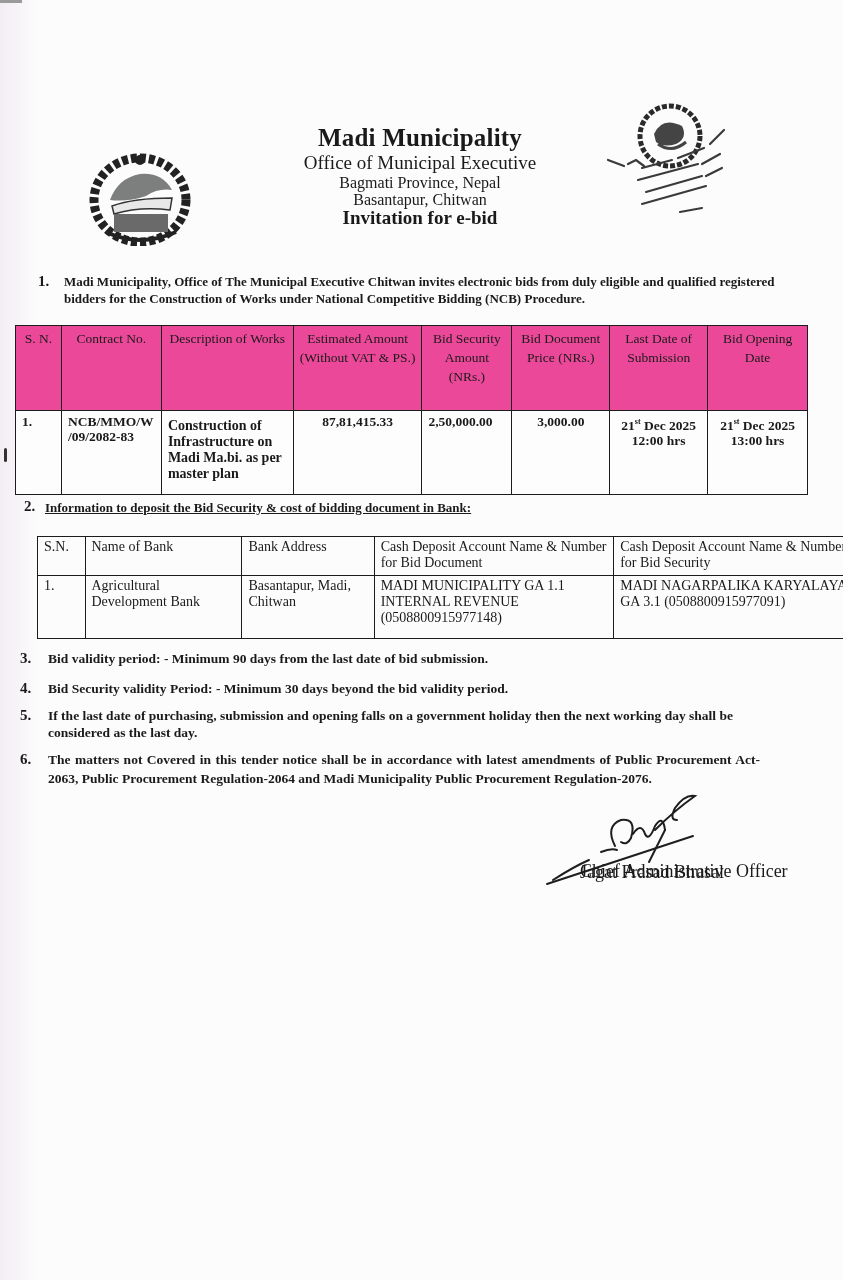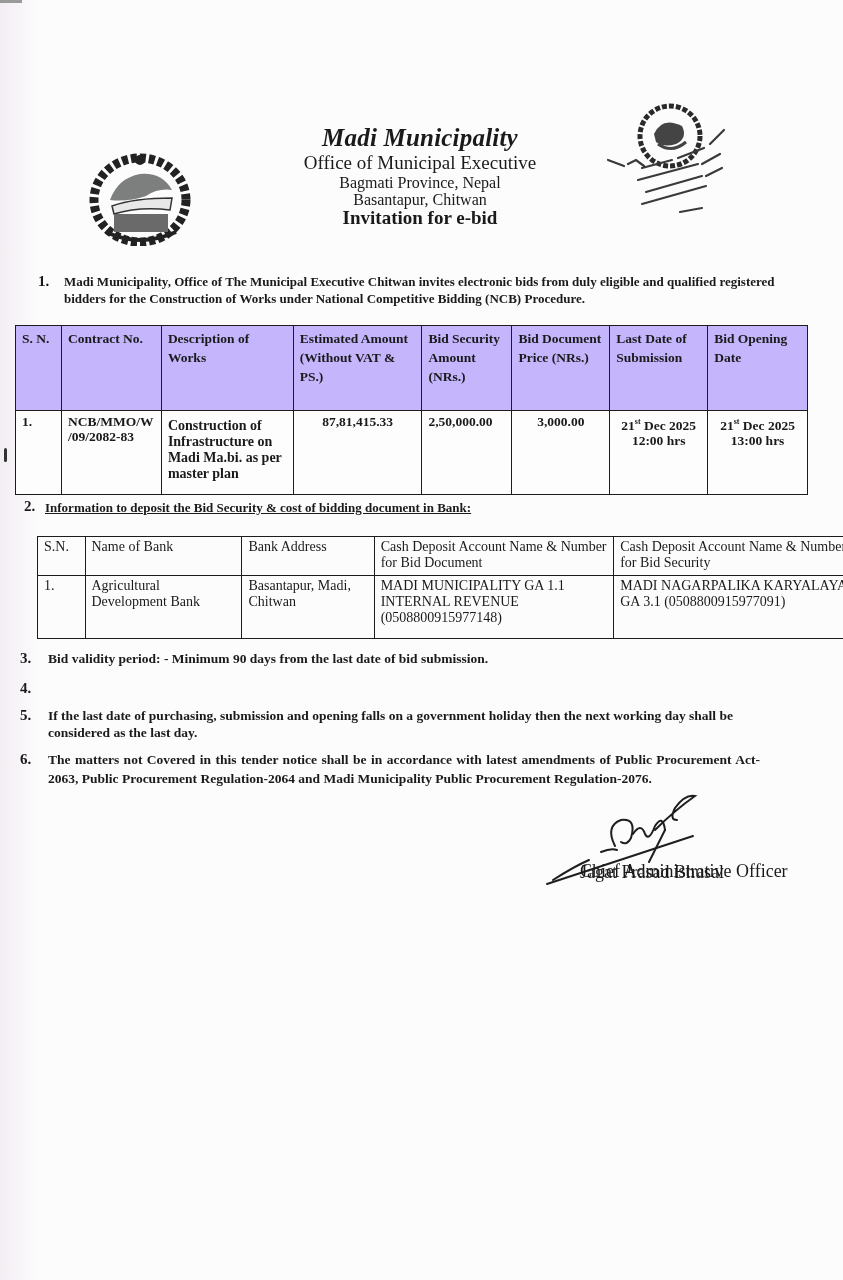--- a/index.html
+++ b/index.html
@@ -14,21 +14,21 @@
   .left-edge-shadow {
     position: absolute; left: 0; top: 0; width: 40px; height: 1280px;
     background: linear-gradient(to right, rgba(235,228,236,0.6), rgba(253,252,253,0));
   }
   .corner-mark { position: absolute; left: 0; top: 0; width: 22px; height: 3px; background: #9a9a9a; }
 
   
   .emblem { position: absolute; left: 88px; top: 148px; width: 104px; height: 98px; }
   .stamp { position: absolute; left: 598px; top: 98px; width: 140px; height: 126px; }
   .header-block { position: absolute; left: 240px; top: 124px; width: 360px; text-align: center; }
-  .org-title { font-size: 25px; font-weight: bold; line-height: 28px; letter-spacing: 0.2px; font-style: italic; }
+  .org-title { font-size: 25px; font-weight: bold; line-height: 28px; letter-spacing: 0.2px; }
   .org-office { font-size: 19px; line-height: 22px; }
   .org-addr { font-size: 16px; line-height: 17px; }
   .org-invite { font-size: 19px; font-weight: bold; line-height: 19px; }
   .pub-date { position: absolute; left: 194px; top: 250px; font-size: 19px; font-weight: bold; white-space: nowrap; }
   .pub-date sup { font-size: 10px; }
 
   
   .para { position: absolute; font-size: 13.5px; line-height: 17px; font-weight: bold; }
   .para .num { position: absolute; left: -24px; top: 0; font-size: 15px; }
   .para1 { left: 64px; top: 273px; width: 740px; font-size: 13px; }
@@ -39,21 +39,21 @@
   .para3 { left: 48px; top: 650px; width: 740px; }
   .para4 { left: 48px; top: 680px; width: 740px; }
   .para5 { left: 48px; top: 707px; width: 720px; }
   .para6 { left: 48px; top: 750px; width: 712px; text-align: justify; line-height: 19px; }
   .para3 .num, .para4 .num, .para5 .num, .para6 .num { left: -28px; }
 
   
   table { border-collapse: collapse; position: absolute; }
   .tender-table { left: 15px; top: 325px; width: 793px; font-size: 13.5px; }
   .tender-table th, .tender-table td { border: 1.6px solid #1c1c1c; vertical-align: top; text-align: left; padding: 3px 6px; }
-  .tender-table th { background: #c4b5fd; font-weight: bold; line-height: 19px; height: 78px; }
+  .tender-table th { background: #ec4899; font-weight: normal; line-height: 19px; height: 78px; text-align: center; }
   .tender-table td { background: #fdfdfd; font-weight: bold; line-height: 15px; height: 73px; }
   .tender-table td.center { text-align: center; }
   .tender-table td.desc { font-size: 14px; line-height: 16px; padding-top: 7px; }
   .tender-table sup { font-size: 8px; }
 
   
   .bank-table { left: 37px; top: 536px; width: 823px; font-size: 14px; }
   .bank-table th, .bank-table td { border: 1.6px solid #1c1c1c; text-align: left; vertical-align: top; padding: 2px 6px; font-weight: normal; line-height: 16px; }
   .bank-table th { height: 34px; }
   .bank-table td { height: 58px; }
@@ -178,20 +178,21 @@
       </tr>
     </tbody>
   </table>
 
   <div class="para para3">
     <span class="num">3.</span>
     <span>Bid validity period: - Minimum 90 days from the last date of bid submission.</span>
   </div>
   <div class="para para4">
     <span class="num">4.</span>
+    <span>Bid Security validity Period: - Minimum 30 days beyond the bid validity period.</span>
   </div>
   <div class="para para5">
     <span class="num">5.</span>
     <span>If the last date of purchasing, submission and opening falls on a government holiday then the next working day shall be considered as the last day.</span>
   </div>
   <div class="para para6">
     <span class="num">6.</span>
     <span>The matters not Covered in this tender notice shall be in accordance with latest amendments of Public Procurement Act-2063, Public Procurement Regulation-2064 and Madi Municipality Public Procurement Regulation-2076.</span>
   </div>
 

